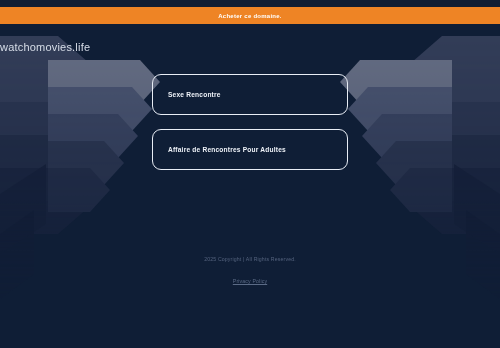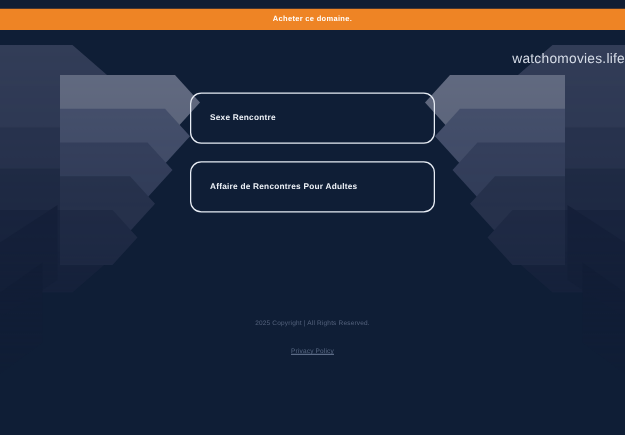--- a/index.html
+++ b/index.html
@@ -74,21 +74,21 @@
     width: 500px;
     height: 324px;
     z-index: 20;
   }
 
   .site-title {
     position: absolute;
     top: 17px;
     left: 0;
     width: 500px;
-    text-align: right;
+    text-align: left;
     font-size: 11px;
     font-weight: normal;
     color: #d7dde8;
     letter-spacing: 0.2px;
   }
 
   .links {
     position: absolute;
     top: 50px;
     left: 0;

